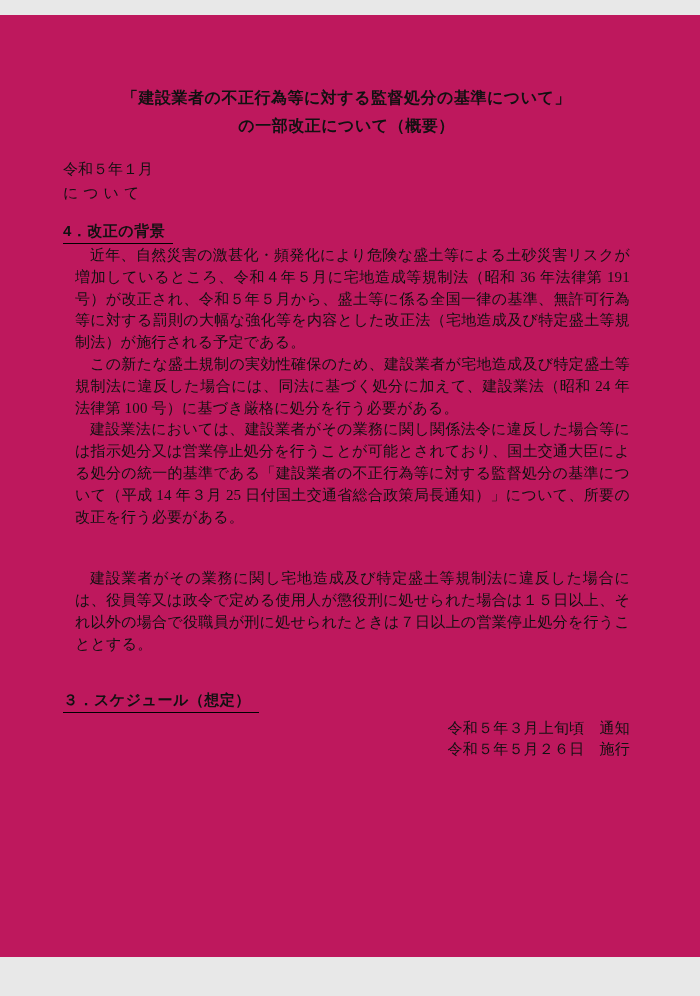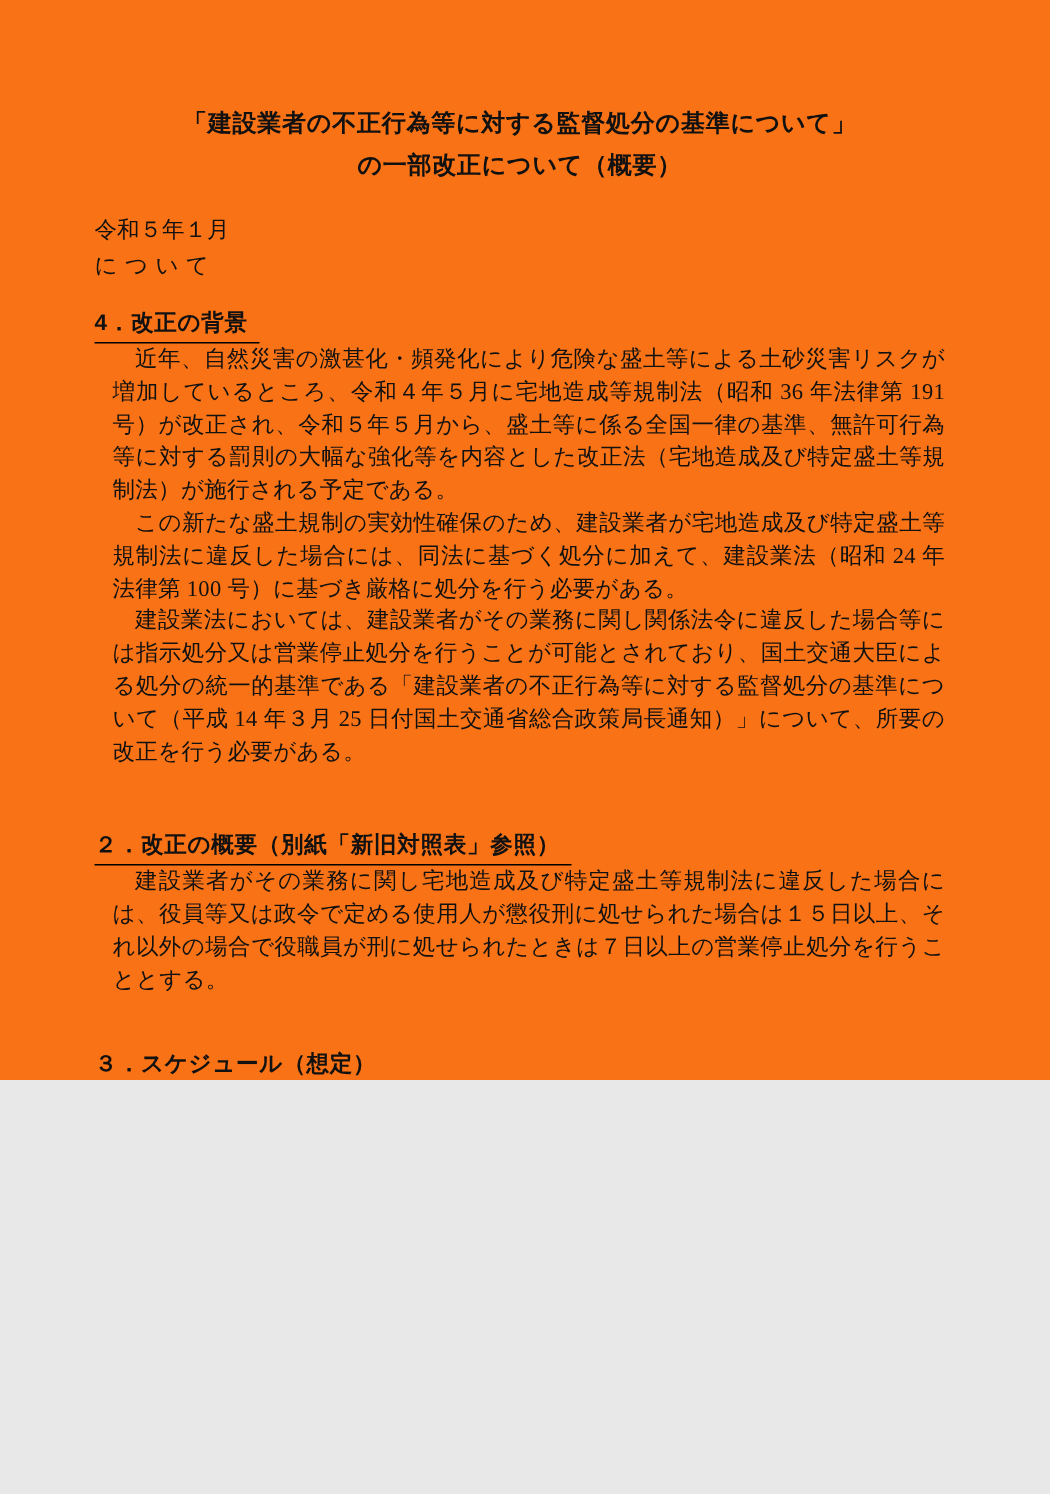--- a/index.html
+++ b/index.html
@@ -1,21 +1,21 @@
 <!DOCTYPE html>
 <html lang="ja"><head>
 <meta charset="utf-8">
 <style>
   html, body { margin: 0; padding: 0; background: #e8e8e8; }
   .page {
     position: relative;
     width: 700px;
-    height: 720px;
-    margin: 0 auto;
-    background: #f97316;
+    height: 942px;
+    margin: 15px auto;
+    background: #be185d;
     box-sizing: border-box;
     padding: 69px 70px 0 63px;
     color: #111111;
     overflow: hidden;
     font-family: "Liberation Serif", "DejaVu Serif", serif;
   }
   .doc-title {
     text-align: center;
     font-family: "Liberation Sans", "DejaVu Sans", sans-serif;
     font-weight: bold;
@@ -89,21 +89,20 @@
   </div>
 
   <section class="sec-1">
     <h2><span class="hd">4．改正の背景</span></h2>
     <p class="body">近年、自然災害の激甚化・頻発化により危険な盛土等による土砂災害リスクが増加しているところ、令和４年５月に宅地造成等規制法（昭和 36 年法律第 191 号）が改正され、令和５年５月から、盛土等に係る全国一律の基準、無許可行為等に対する罰則の大幅な強化等を内容とした改正法（宅地造成及び特定盛土等規制法）が施行される予定である。</p>
     <p class="body">この新たな盛土規制の実効性確保のため、建設業者が宅地造成及び特定盛土等規制法に違反した場合には、同法に基づく処分に加えて、建設業法（昭和 24 年法律第 100 号）に基づき厳格に処分を行う必要がある。</p>
     <p class="body">建設業法においては、建設業者がその業務に関し関係法令に違反した場合等には指示処分又は営業停止処分を行うことが可能とされており、国土交通大臣による処分の統一的基準である「建設業者の不正行為等に対する監督処分の基準について（平成 14 年３月 25 日付国土交通省総合政策局長通知）」について、所要の改正を行う必要がある。</p>
   </section>
 
   <section class="sec-2">
-    <h2><span class="hd">２．改正の概要（別紙「新旧対照表」参照）</span></h2>
     <p class="body p-gap">建設業者がその業務に関し宅地造成及び特定盛土等規制法に違反した場合には、役員等又は政令で定める使用人が懲役刑に処せられた場合は１５日以上、それ以外の場合で役職員が刑に処せられたときは７日以上の営業停止処分を行うこととする。</p>
   </section>
 
   <section class="sec-3">
     <h2><span class="hd">３．スケジュール（想定）</span></h2>
     <div class="schedule-wrap">
       <div class="schedule-line">令和５年３月上旬頃　通知</div>
       <div class="schedule-line">令和５年５月２６日　施行</div>
     </div>
   </section>

